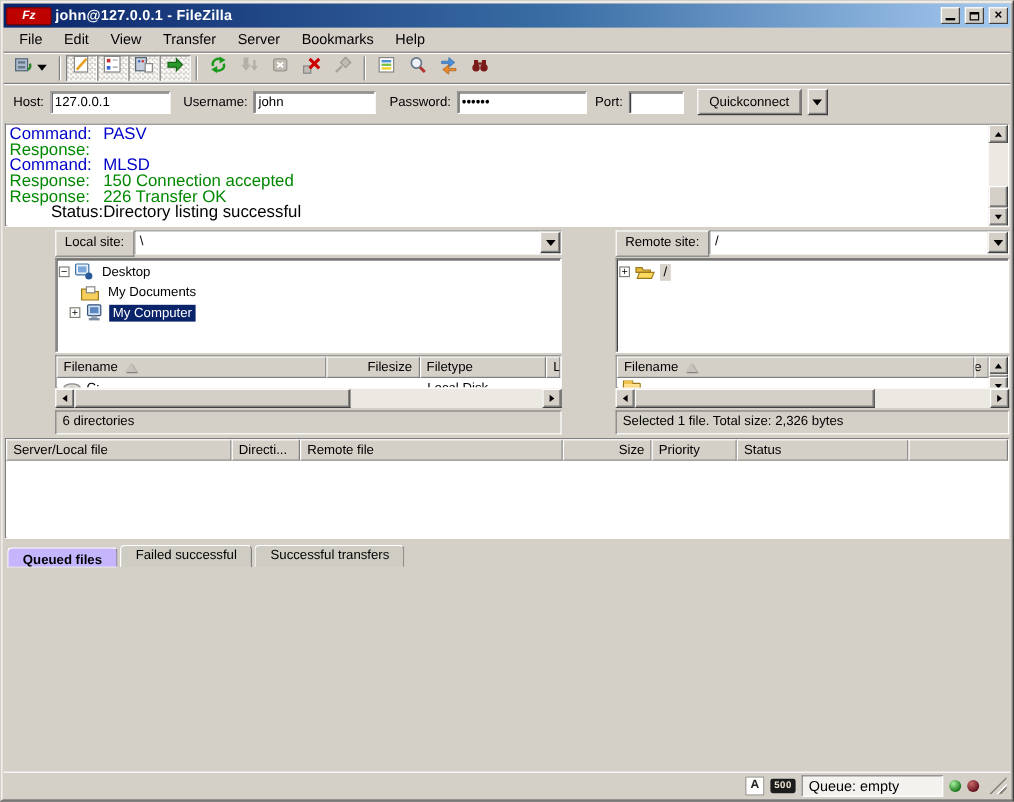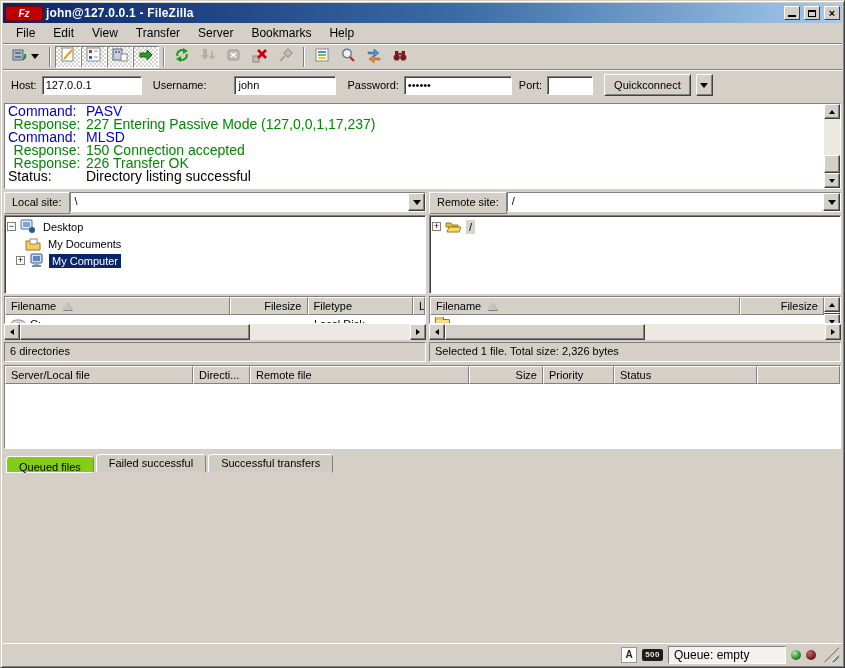--- a/index.html
+++ b/index.html
@@ -53,38 +53,38 @@
   
   .sunken { border:1px solid #808080; border-right-color:#fff; border-bottom-color:#fff;
     box-shadow: inset 1px 1px 0 #404040; background:#fff; }
 
   
   .log { height:86px; flex:0 0 86px; margin:3px 1px 0; display:flex; overflow:hidden; }
   .log-lines { flex:1; padding:1px 3px; font-size:14px; background:#fff; }
   .log-line { display:flex; height:13px; line-height:13px; white-space:nowrap; }
   .log-label { width:78px; flex:0 0 78px; }
   .lc-command { color:#0000c8; }
-  .lc-response { color:#008800;text-align:center; }
-  .lc-status { color:#000; }
+  .lc-response { color:#008800; }
+  .lc-status { color:#000;text-align:right; }
 
   
   .vscroll { width:16px; flex:0 0 16px; background:#ece9e2; display:flex; flex-direction:column; }
   .hscroll { height:16px; flex:0 0 16px; background:#ece9e2; display:flex; }
   .sbtn { width:16px; height:15px; flex:0 0 auto; background:#d4d0c8; border:1px solid; border-color:#fff #404040 #404040 #fff;
     box-shadow: inset -1px -1px 0 #808080; display:flex; align-items:center; justify-content:center; }
   .hscroll .sbtn { height:16px; width:16px; }
   .thumb { background:#d4d0c8; border:1px solid; border-color:#fff #404040 #404040 #fff; box-shadow: inset -1px -1px 0 #808080; }
   .tri-up    { width:0;height:0;border-left:3px solid transparent;border-right:3px solid transparent;border-bottom:4px solid #000; }
   .tri-down  { width:0;height:0;border-left:3px solid transparent;border-right:3px solid transparent;border-top:4px solid #000; }
   .tri-left  { width:0;height:0;border-top:3px solid transparent;border-bottom:3px solid transparent;border-right:4px solid #000; }
   .tri-right { width:0;height:0;border-top:3px solid transparent;border-bottom:3px solid transparent;border-left:4px solid #000; }
 
   
   .panes { flex:1; display:flex; gap:3px; margin:3px 1px 2px; min-height:0; }
-  .pane { display:flex; flex-direction:column; min-width:0; }
+  .pane { display:flex; flex-direction:column; min-width:0;margin-left:42px; }
   .pane-left { flex:0 0 422px; }
   .pane-right { flex:1; }
 
   .sitebar { height:22px; flex:0 0 22px; display:flex; }
   .site-label { background:#d4d0c8; border:1px solid; border-color:#fff #808080 #808080 #fff;
     font-size:11px; line-height:18px; padding:0 7px; white-space:nowrap; }
   .combo { flex:1; display:flex; height:20px; }
   .combo-val { flex:1; font-size:11px; line-height:16px; padding:0 4px; background:#fff; }
   .combo-btn { width:17px; flex:0 0 17px; background:#d4d0c8; border:1px solid; border-color:#fff #404040 #404040 #fff;
     box-shadow: inset -1px -1px 0 #808080; display:flex; align-items:center; justify-content:center; }
@@ -124,21 +124,21 @@
 
   
   .queue { flex:0 0 84px; height:84px; margin:1px 1px 0; display:flex; flex-direction:column; }
   .q-header { height:18px; flex:0 0 18px; display:flex; background:#d4d0c8; }
   .q-body { flex:1; background:#fff; }
 
   
   .tabs { flex:0 0 24px; height:24px; display:flex; align-items:flex-end; padding-left:3px; }
   .tab { height:19px; padding:0 12px; margin-right:2px; background:#cfccc4; border:1px solid;
     border-color:#fff #808080 #d4d0c8 #fff; border-radius:4px 4px 0 0; font-size:11px; line-height:17px; white-space:nowrap; }
-  .tab.active { background:#84cc16; font-weight:normal; height:17px; line-height:20px; border-bottom-color:#fcfbf8; }
+  .tab.active { background:#c4b5fd; font-weight:bold; height:17px; line-height:20px; border-bottom-color:#fcfbf8; }
 
   .flex-spacer { flex:1; }
 
   
   .statusbar { flex:0 0 22px; height:22px; display:flex; align-items:center; justify-content:flex-end;
     gap:5px; padding:0 3px; border-top:1px solid #fff; }
   .sb-ascii { width:16px; height:16px; background:#fff; border:1px solid #9a968e; font-size:10px; font-weight:bold;
     text-align:center; line-height:14px; color:#222; }
   .sb-badge { background:#1c1c1c; color:#efe8d8; font-size:8px; font-weight:bold; padding:2px 3px; border-radius:2px;
     letter-spacing:.5px; line-height:8px; }
@@ -309,40 +309,39 @@
             <circle cx="11.3" cy="10.5" r="3.1" fill="#7a1a1a"></circle>
           </svg>
       </span>
     </div>
   </div>
 
   <div class="quickbar">
     <span>Host:</span>
     <input class="txt" style="width: 100px;" value="127.0.0.1">
     <span style="margin-left:6px">Username:</span>
-    <input class="txt" style="width: 102px; margin-left: 23px;" value="john">
+    <input class="txt" style="width: 102px;" value="john">
     <span style="margin-left:6px">Password:</span>
     <input class="txt" style="width: 108px;" value="••••••">
     <span style="margin-left:2px">Port:</span>
     <input class="txt" style="width: 46px;" value="">
     <button class="qbtn" style="margin-left:6px">Quickconnect</button>
     <span class="qdd">
         <span class="dd-arrow"></span>
       </span>
   </div>
 
   <div class="log sunken">
     <div class="log-lines">
       <div class="log-line lc-command">
           <span class="log-label">Command:</span>
           <span>PASV</span>
         </div>
       <div class="log-line lc-response">
           <span class="log-label">Response:</span>
-          <span>227 Entering Passive Mode (127,0,0,1,17,237)</span>
         </div>
       <div class="log-line lc-command">
           <span class="log-label">Command:</span>
           <span>MLSD</span>
         </div>
       <div class="log-line lc-response">
           <span class="log-label">Response:</span>
           <span>150 Connection accepted</span>
         </div>
       <div class="log-line lc-response">

